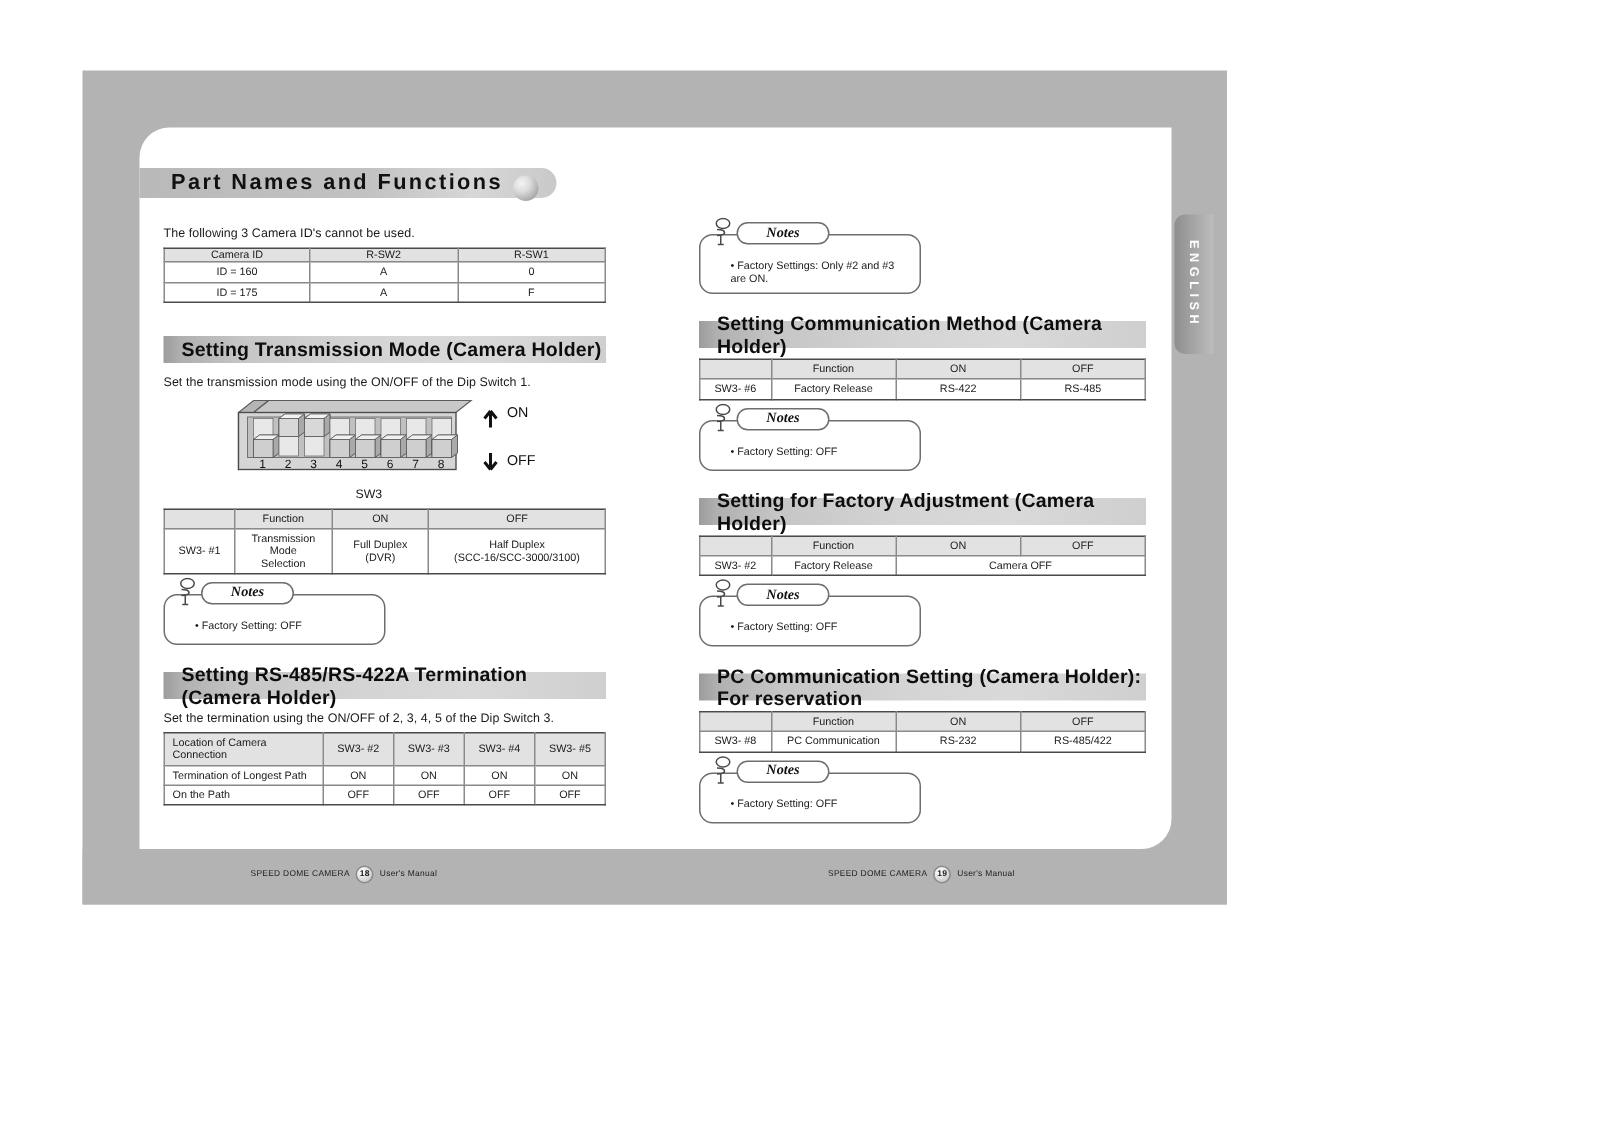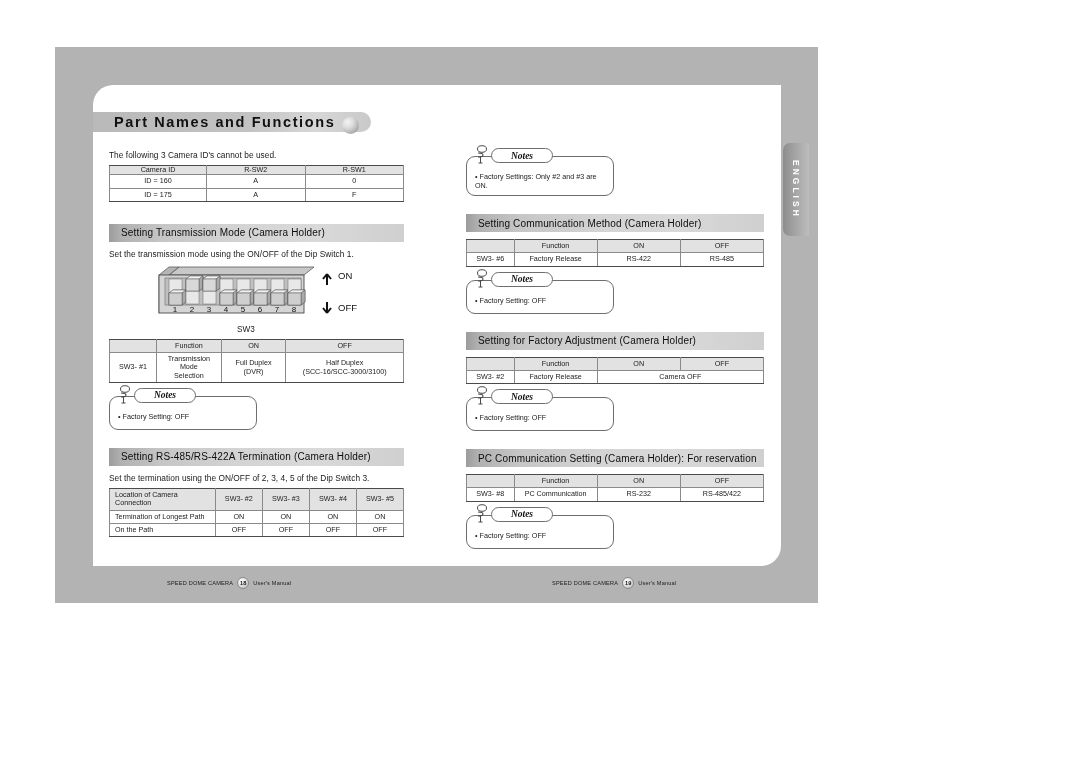--- a/index.html
+++ b/index.html
@@ -101,22 +101,22 @@
   
   .sec-head {
     width: 100%;
     height: 18px;
     background: linear-gradient(to right, #9c9c9c 0%, #b0b0b0 4%, #c6c6c6 18%, #d4d4d4 45%, #d9d9d9 70%, #cfcfcf 100%);
     display: flex; align-items: center;
     margin-bottom: 7px;
   }
   .sec-head .lbl {
     margin-left: 12px;
-    font-size: 10px;
-    font-weight: normal;
+    font-size: 13px;
+    font-weight: bold;
     color: #0d0d0d;
     letter-spacing: 0.15px;
   }
 
   
   table.t {
     width: 100%;
     border-collapse: collapse;
     font-size: 7.2px;
     color: #1a1a1a;
@@ -150,21 +150,21 @@
     width: 148px;
     margin-top: 13px;
   }
   .notes-box {
     position: relative;
     width: 148px;
     min-height: 34px;
     border: 1px solid #6e6e6e;
     border-radius: 9px;
     background: #ffffff;
-    padding: 15px 6px 5px 8px;
+    padding: 15px 6px 5px 20px;
     font-size: 7.2px;
     color: #1a1a1a;
   }
   .notes-tab {
     position: absolute;
     left: 25px; top: -8px;
     width: 62px; height: 15px;
     border: 1px solid #6e6e6e;
     border-radius: 8px;
     background: #ffffff;

